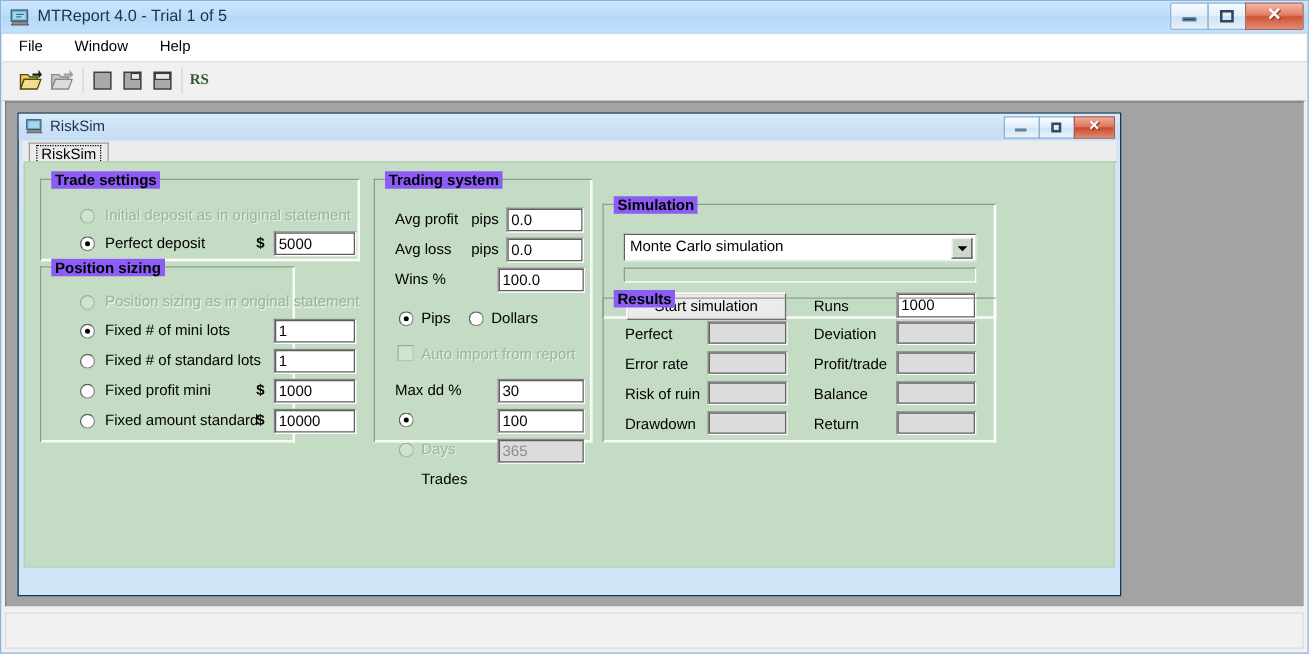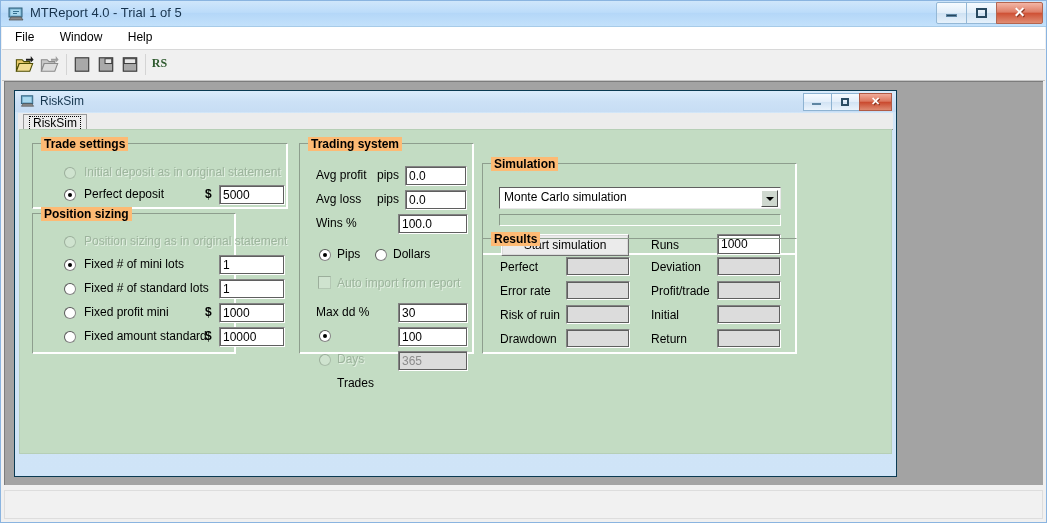--- a/index.html
+++ b/index.html
@@ -205,21 +205,21 @@
   .groupbox {
     position: absolute;
     border: 1px solid #ffffff;
     border-top-color: #8e9e8e;
     border-left-color: #8e9e8e;
     box-shadow: -1px -1px 0 0 #ffffff inset;
     box-sizing: border-box;
   }
   .group-title {
     position: absolute; top: -7px; left: 8px;
-    background: #fdba74;
+    background: #8b5cf6;
     padding: 0 3px;
     font-size: 12px; font-weight: bold; color: #000;
     white-space: nowrap;
   }
 
   
   .lbl {
     position: absolute;
     font-size: 12px;
     color: #000000;
@@ -537,21 +537,21 @@
 
           <span class="lbl" style="left:17px; top:45px;">Error rate</span>
           <span class="txt ro" style="left:83px; top:42px; width:64px; height:19px;"></span>
 
           <span class="lbl" style="left:168px; top:45px;">Profit/trade</span>
           <span class="txt ro" style="left:234px; top:42px; width:64px; height:19px;"></span>
 
           <span class="lbl" style="left:17px; top:69px;">Risk of ruin</span>
           <span class="txt ro" style="left:83px; top:66px; width:64px; height:19px;"></span>
 
-          <span class="lbl" style="left:168px; top:69px;">Initial</span>
+          <span class="lbl" style="left:168px; top:69px;">Balance</span>
           <span class="txt ro" style="left:234px; top:66px; width:64px; height:19px;"></span>
 
           <span class="lbl" style="left:17px; top:93px;">Drawdown</span>
           <span class="txt ro" style="left:83px; top:90px; width:64px; height:19px;"></span>
 
           <span class="lbl" style="left:168px; top:93px;">Return</span>
           <span class="txt ro" style="left:234px; top:90px; width:64px; height:19px;"></span>
         </div>
 
       </div>

